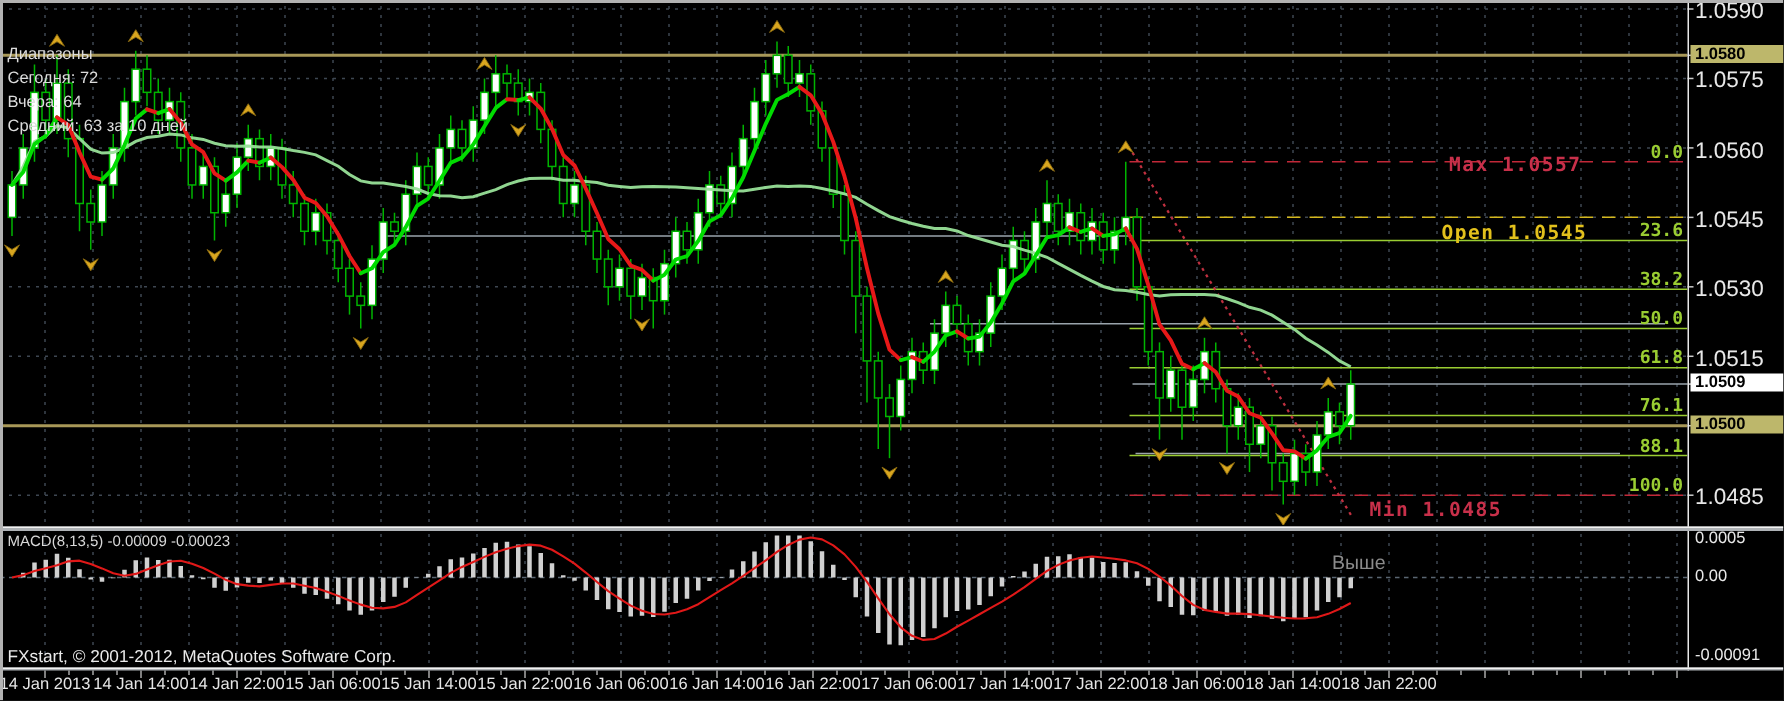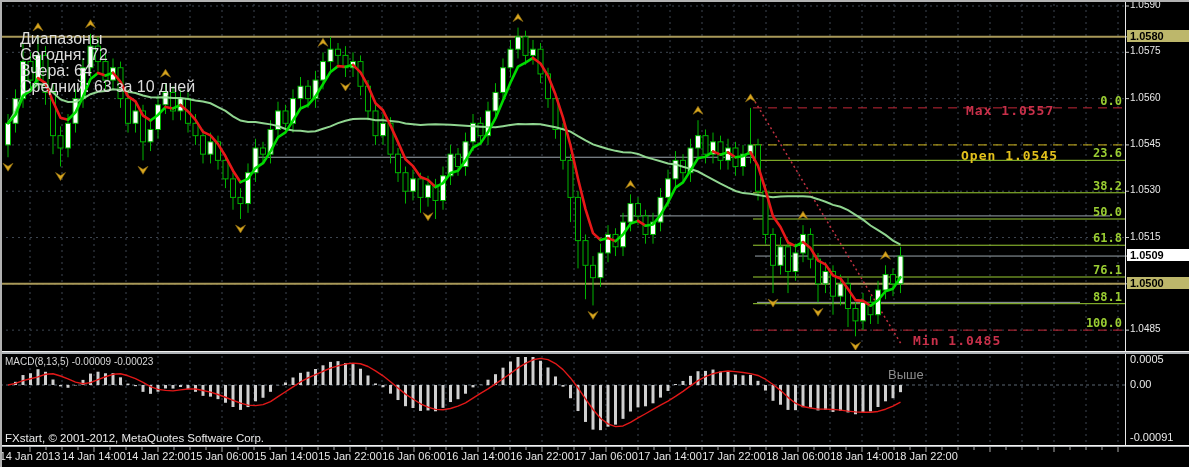--- a/index.html
+++ b/index.html
@@ -6,31 +6,31 @@
   .screen{position:relative;width:1189px;height:467px;background:#000;overflow:hidden;
           font-family:"Liberation Sans",sans-serif;}
   .abs{position:absolute;}
   .frame-top{left:0;top:0;width:1189px;height:2px;background:#b2b2b2;}
   .frame-left{left:0;top:0;width:2px;height:467px;background:#b2b2b2;}
   .vsep{left:1125px;top:0;width:1px;height:447px;background:#e9e9e9;}
   .hsep1{left:0;top:351px;width:1189px;height:3px;background:#aeb2b6;border-top:1px solid #f2f2f2;box-sizing:border-box;}
   .hsep2{left:0;top:445px;width:1189px;height:2px;background:#aeb2b6;border-top:1px solid #f2f2f2;box-sizing:border-box;}
   #chart-svg{left:0;top:0;}
   .title{left:8px;top:4px;color:#ffffff;font-size:12px;font-weight:bold;letter-spacing:.4px;}
-  .rline{left:20px;color:#dcdcdc;font-size:16px;}
+  .rline{left:5px;color:#dcdcdc;font-size:11px;}
   .fib-label{position:absolute;width:58px;text-align:right;color:#9acd32;
              font:bold 12px "DejaVu Sans Mono",monospace;}
   .lvl{font:bold 13px "DejaVu Sans Mono",monospace;letter-spacing:1px;}
   .max{left:966px;top:103px;color:#c8304a;}
   .open{left:953px;top:148px;color:#e3c11c;margin-left:8px;}
   .min{left:913px;top:333px;color:#c8304a;}
   .macd-label{left:5px;top:356px;color:#d8d8d8;font-size:10px;}
   .vyshe{left:888px;top:367px;color:#8b8b8b;font-size:13px;}
   .copyright{left:5px;top:432px;color:#eaeaea;font-size:11.5px;}
-  .ptick{position:absolute;left:1130px;width:56px;color:#e8e8e8;font-size:10px;}
+  .ptick{position:absolute;left:1130px;width:56px;color:#e8e8e8;font-size:15px;}
   .pbadge{position:absolute;left:1127px;width:82px;font-size:11px;font-weight:bold;padding-left:3px;box-sizing:border-box;}
   .badge-khaki{background:#bdb76b;color:#000;}
   .badge-white{background:#ffffff;color:#000;}
   .mtick{position:absolute;left:1130px;width:71px;color:#e8e8e8;font-size:11px;}
   .tlabel{position:absolute;top:450px;width:92px;text-align:center;color:#e6e6e6;font-size:11px;}
 </style>
 </head>
 <body>
 
 <div class="screen">

